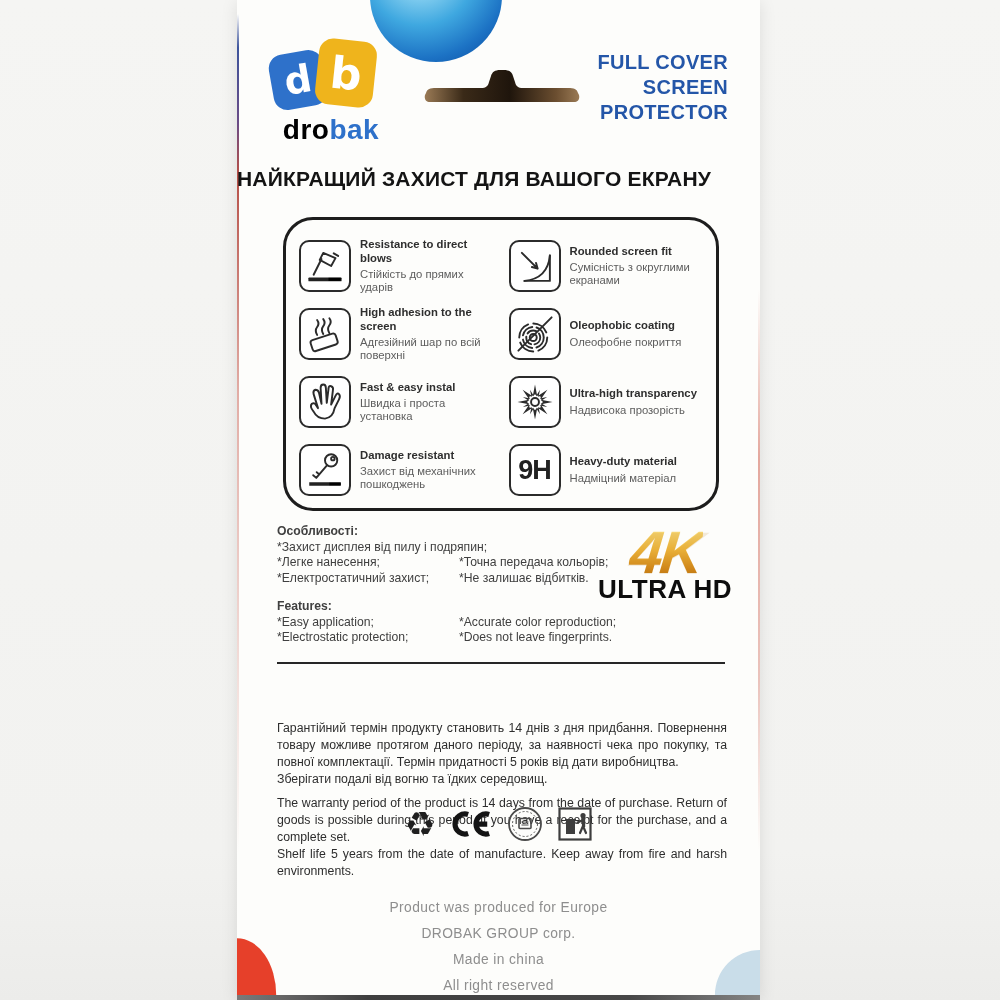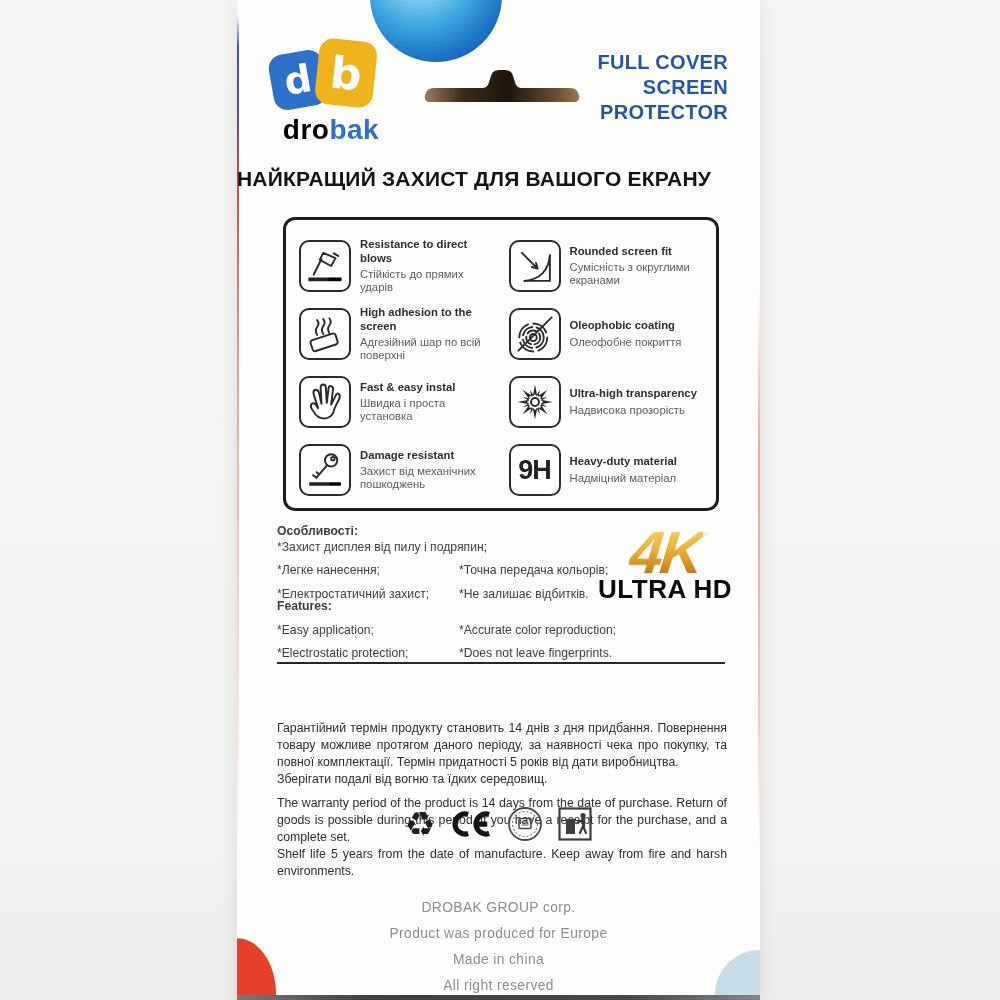--- a/index.html
+++ b/index.html
@@ -40,36 +40,36 @@
   .logo .w1 { color:#000000; } .logo .w2 { color:#2e71ca; }
 
   .product-type { position:absolute; right:32px; top:50px; text-align:right;
     color:#2456a8; font-weight:800; font-size:20px; line-height:25px; letter-spacing:.3px; }
 
   .tagline { position:absolute; left:0; width:100%; top:167px; 
     font-size:21px; font-weight:800; color:#141414; letter-spacing:.2px; }
 
   
   .fbox { position:absolute; left:46px; top:217px; width:436px; height:294px;
-    border:3px solid #1d1d1d; border-radius:12px; padding:14px 8px 8px 13px;
+    border:3px solid #1d1d1d; border-radius:30px; padding:14px 8px 8px 13px;
     display:grid; grid-template-columns:1fr 1fr; column-gap:10px; }
   .fcol { display:flex; flex-direction:column; }
   .fitem { display:flex; gap:9px; align-items:center; min-height:64px; margin-bottom:4px; }
   .ibox { width:52px; height:52px; flex:0 0 52px; border:2.4px solid #2b2b2b; border-radius:10px;
     display:flex; align-items:center; justify-content:center; background:#fff; }
   .ftext { flex:1; padding-right:2px; }
   .f-en { font-size:11.3px; font-weight:700; color:#2e2e2e; line-height:13.5px; }
   .f-ua { font-size:11.3px; color:#5d5d5d; line-height:13px; margin-top:3px; }
   .nineh { font-size:27px; font-weight:700; color:#222; letter-spacing:-1px; }
 
   
   .sec { position:absolute; left:40px; width:340px; font-size:12.2px; color:#404040; line-height:15.5px; }
   .sec-ua { top:524px; } .sec-en { top:599px; }
   .sec-title { font-weight:800; }
-  .two-col { display:flex;margin-top:8px; }
+  .two-col { display:flex; }
   .two-col .c1 { width:182px; }
 
   .badge4k { position:absolute; right:28px; top:524px; text-align:center; }
   .k4 { display:inline-block; font-style:italic; font-weight:900; font-size:60px; line-height:58px;
     letter-spacing:-3px; transform:skewX(-6deg);
     background:linear-gradient(180deg,#fae287 5%,#f2b93e 45%,#d4881a 78%,#b06a0e 100%);
     -webkit-background-clip:text; background-clip:text; color:transparent;
     text-shadow:0 1px 0 rgba(180,120,20,.15); }
   .uhd { font-weight:900; font-size:26px; color:#0d0d0d; margin-top:-8px; letter-spacing:.5px; }
 
@@ -328,20 +328,20 @@
       <svg width="34" height="34" viewBox="0 0 34 34">
         <rect x="1.5" y="1.5" width="31" height="31" stroke="#3d3d3d" stroke-width="2.2" fill="none"></rect>
         <path d="M8,14 h9 v13 h-9 z" fill="#3d3d3d"></path>
         <path d="M7,13 h11" stroke="#3d3d3d" stroke-width="2"></path>
         <circle cx="25" cy="8.5" r="2.6" fill="#3d3d3d"></circle>
         <path d="M25,11.5 L25,19 M25,13 L19.5,15.5 M25,19 L22,26 M25,19 L28,26" stroke="#3d3d3d" stroke-width="2.2" stroke-linecap="round"></path>
       </svg>
     </div>
 
     <div class="footer">
+      <div>Product was produced for Europe</div>
       <div>DROBAK GROUP corp.</div>
-      <div>Product was produced for Europe</div>
       <div>Made in china</div>
       <div>All right reserved</div>
     </div>
 
   </div>
 </div>
 
 </body></html>

